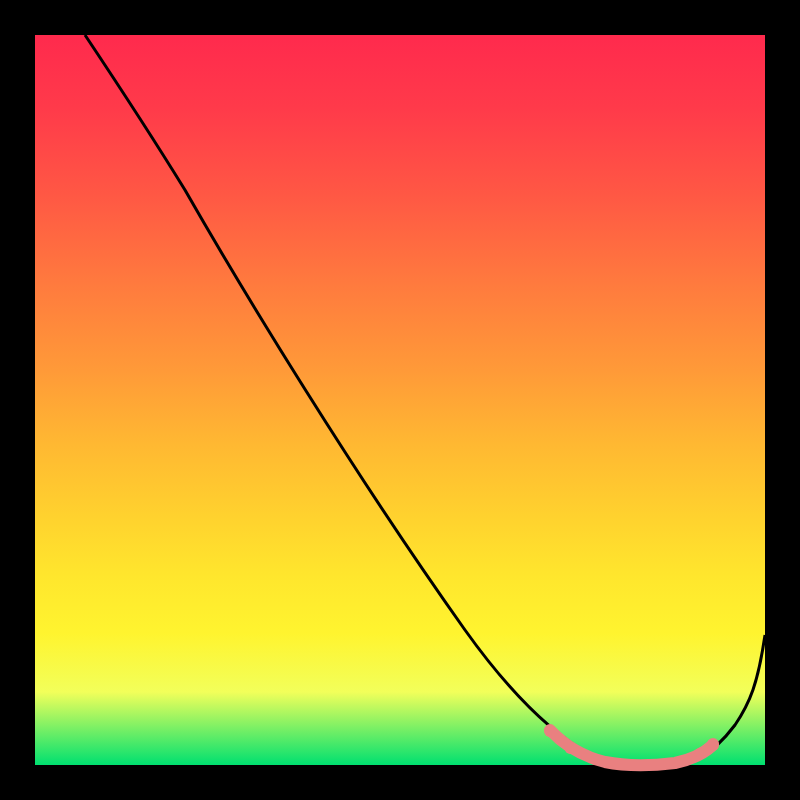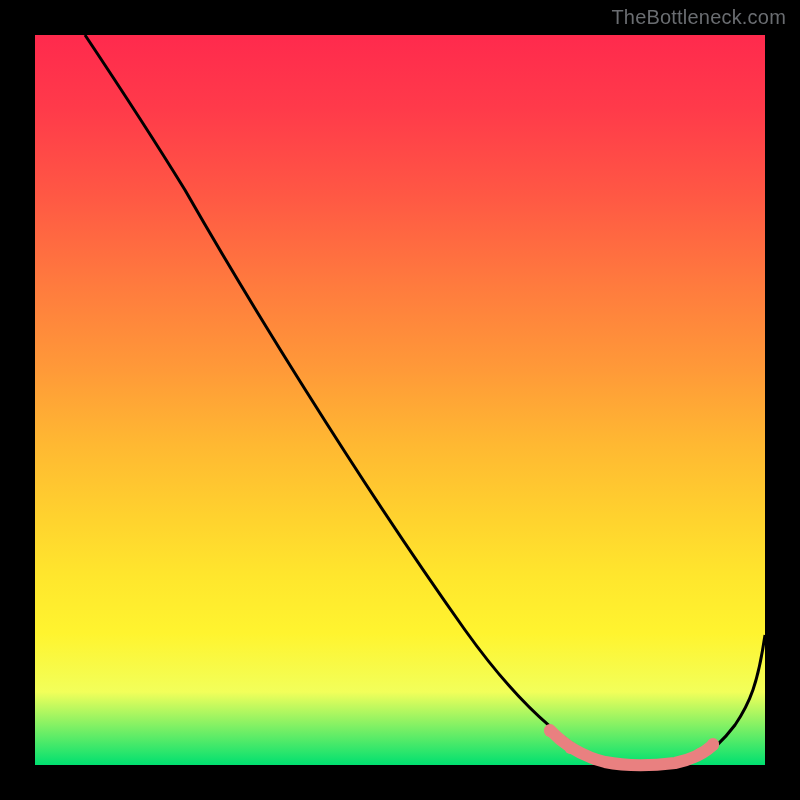--- a/index.html
+++ b/index.html
@@ -78,14 +78,13 @@
       <circle cx="515" cy="696" r="6" fill="#e98080"></circle>
       <circle cx="535" cy="714" r="5" fill="#e98080"></circle>
       <circle cx="560" cy="725" r="5" fill="#e98080"></circle>
       <circle cx="590" cy="730" r="5" fill="#e98080"></circle>
       <circle cx="620" cy="730" r="5" fill="#e98080"></circle>
       <circle cx="647" cy="726" r="5" fill="#e98080"></circle>
       <circle cx="665" cy="718" r="5" fill="#e98080"></circle>
       <circle cx="678" cy="709" r="6" fill="#e98080"></circle>
     </svg>
   </div>
-  <div class="attrib">TheBottleneck.com</div>
 </div>
 
 </body></html>

